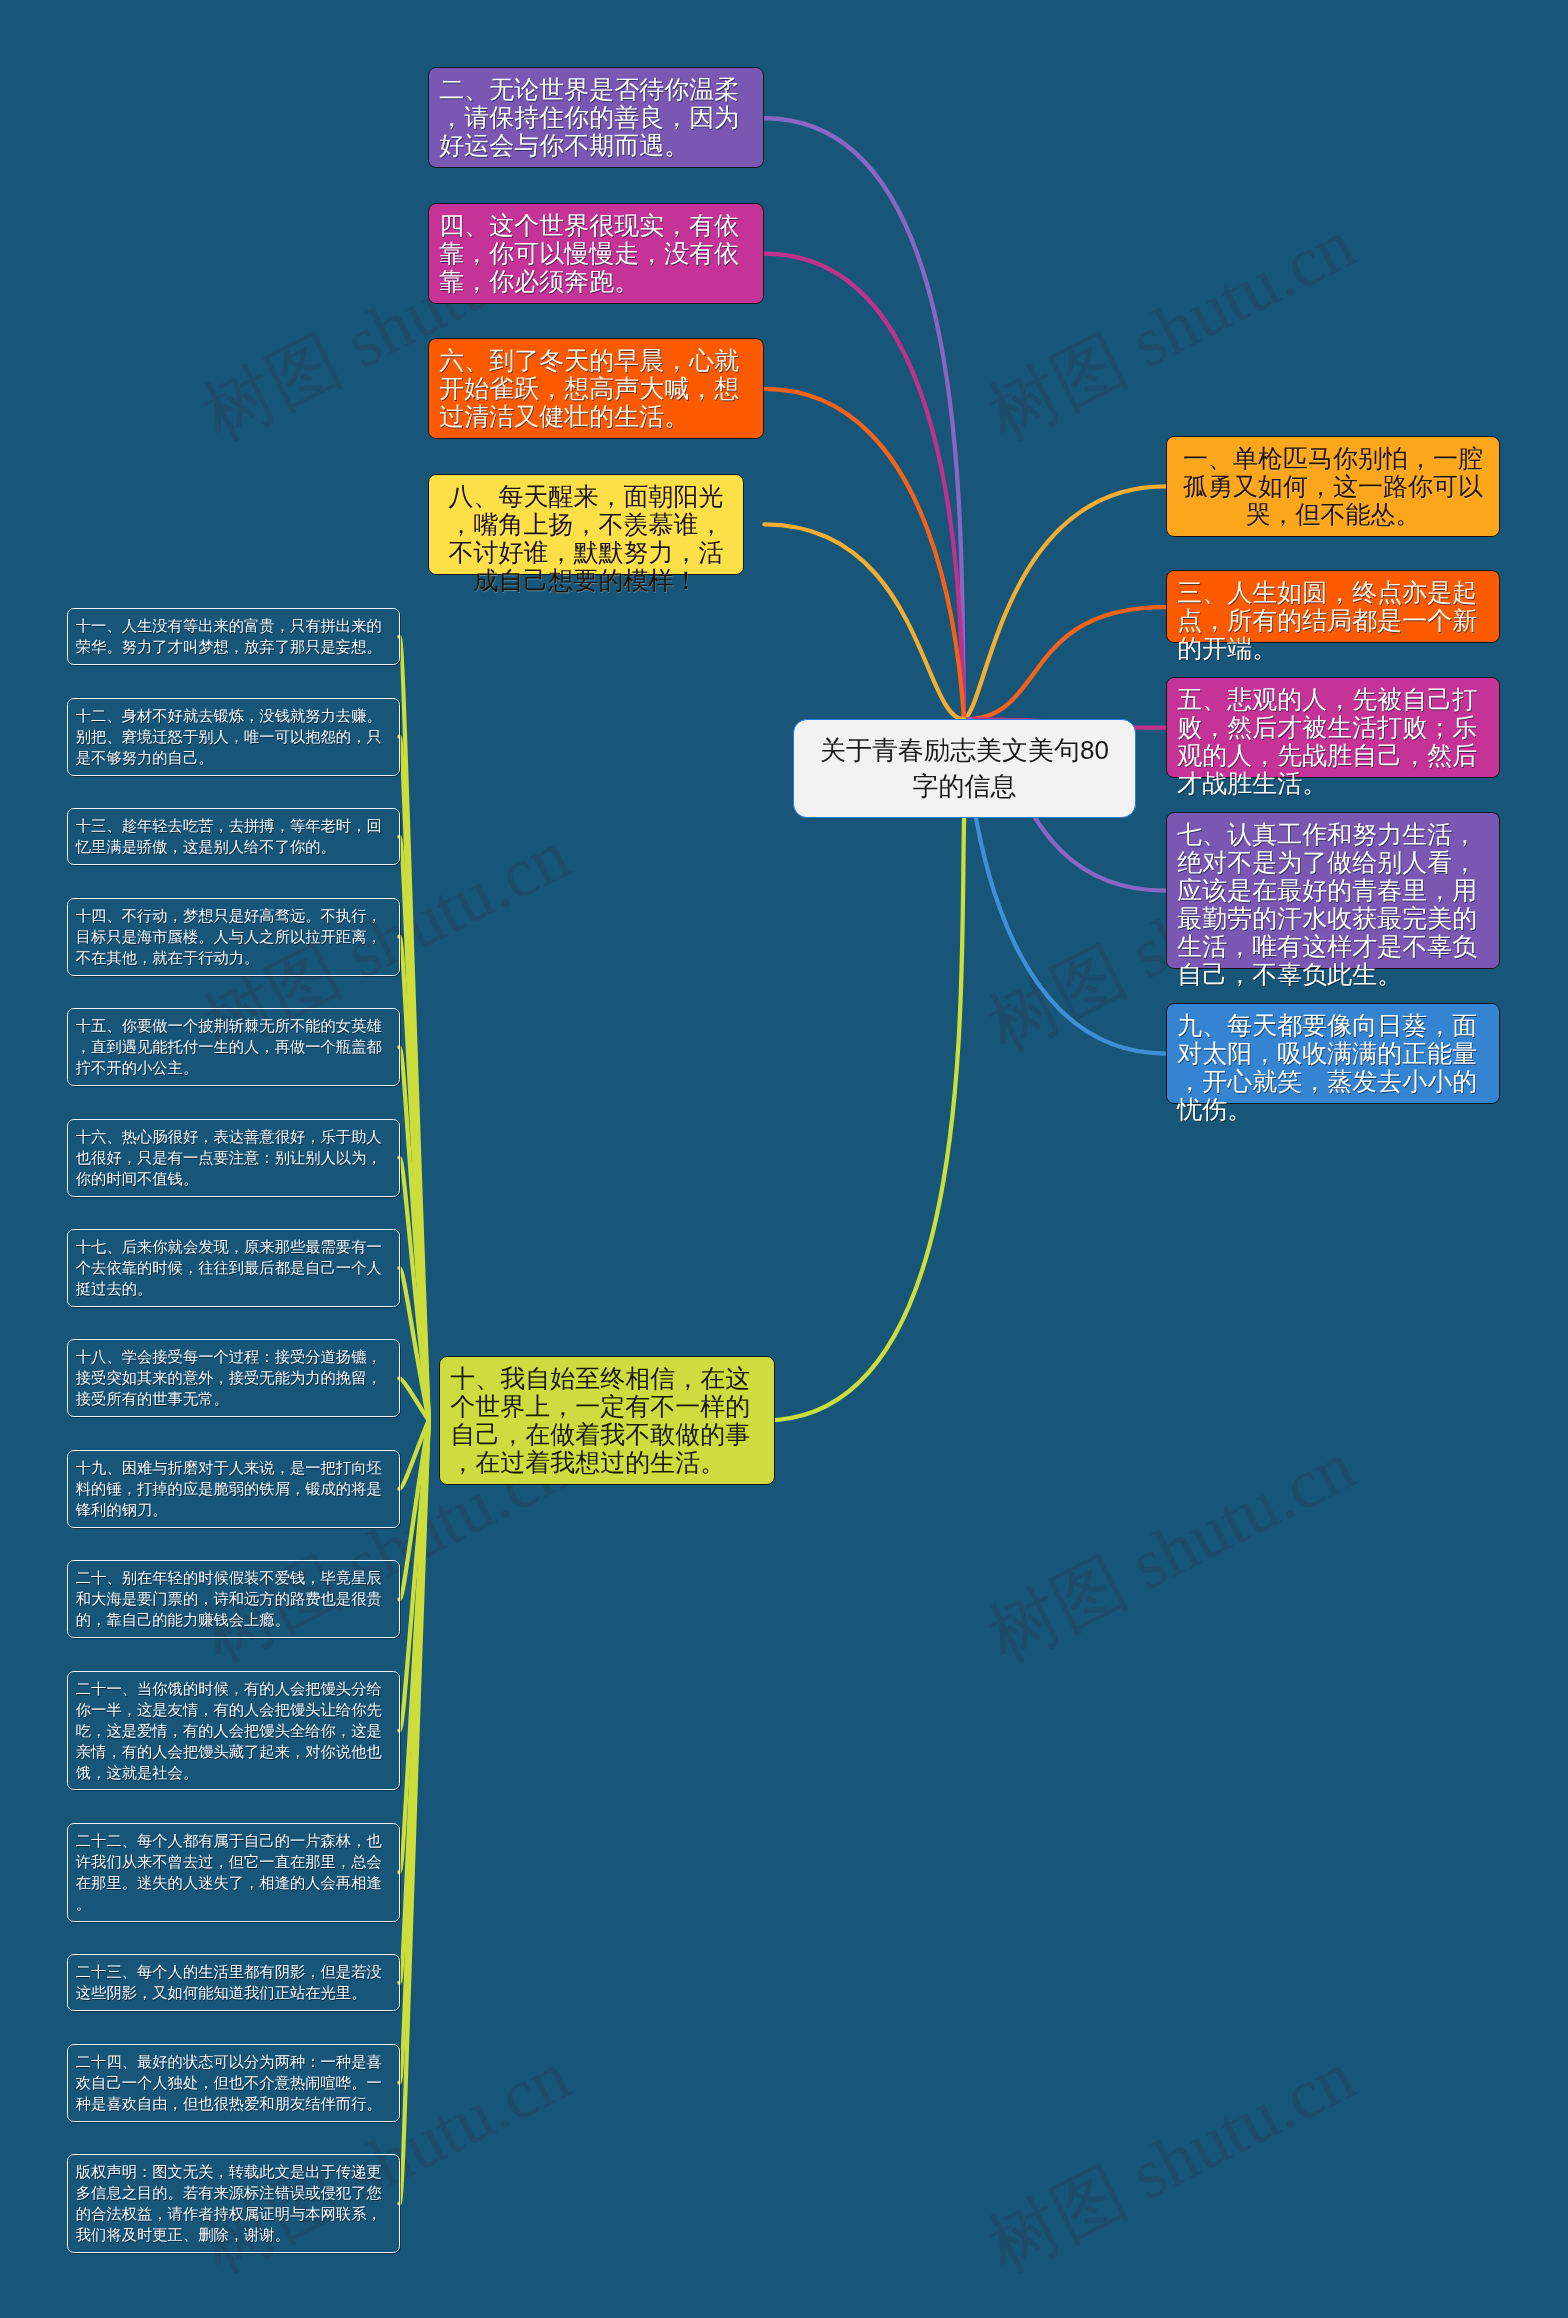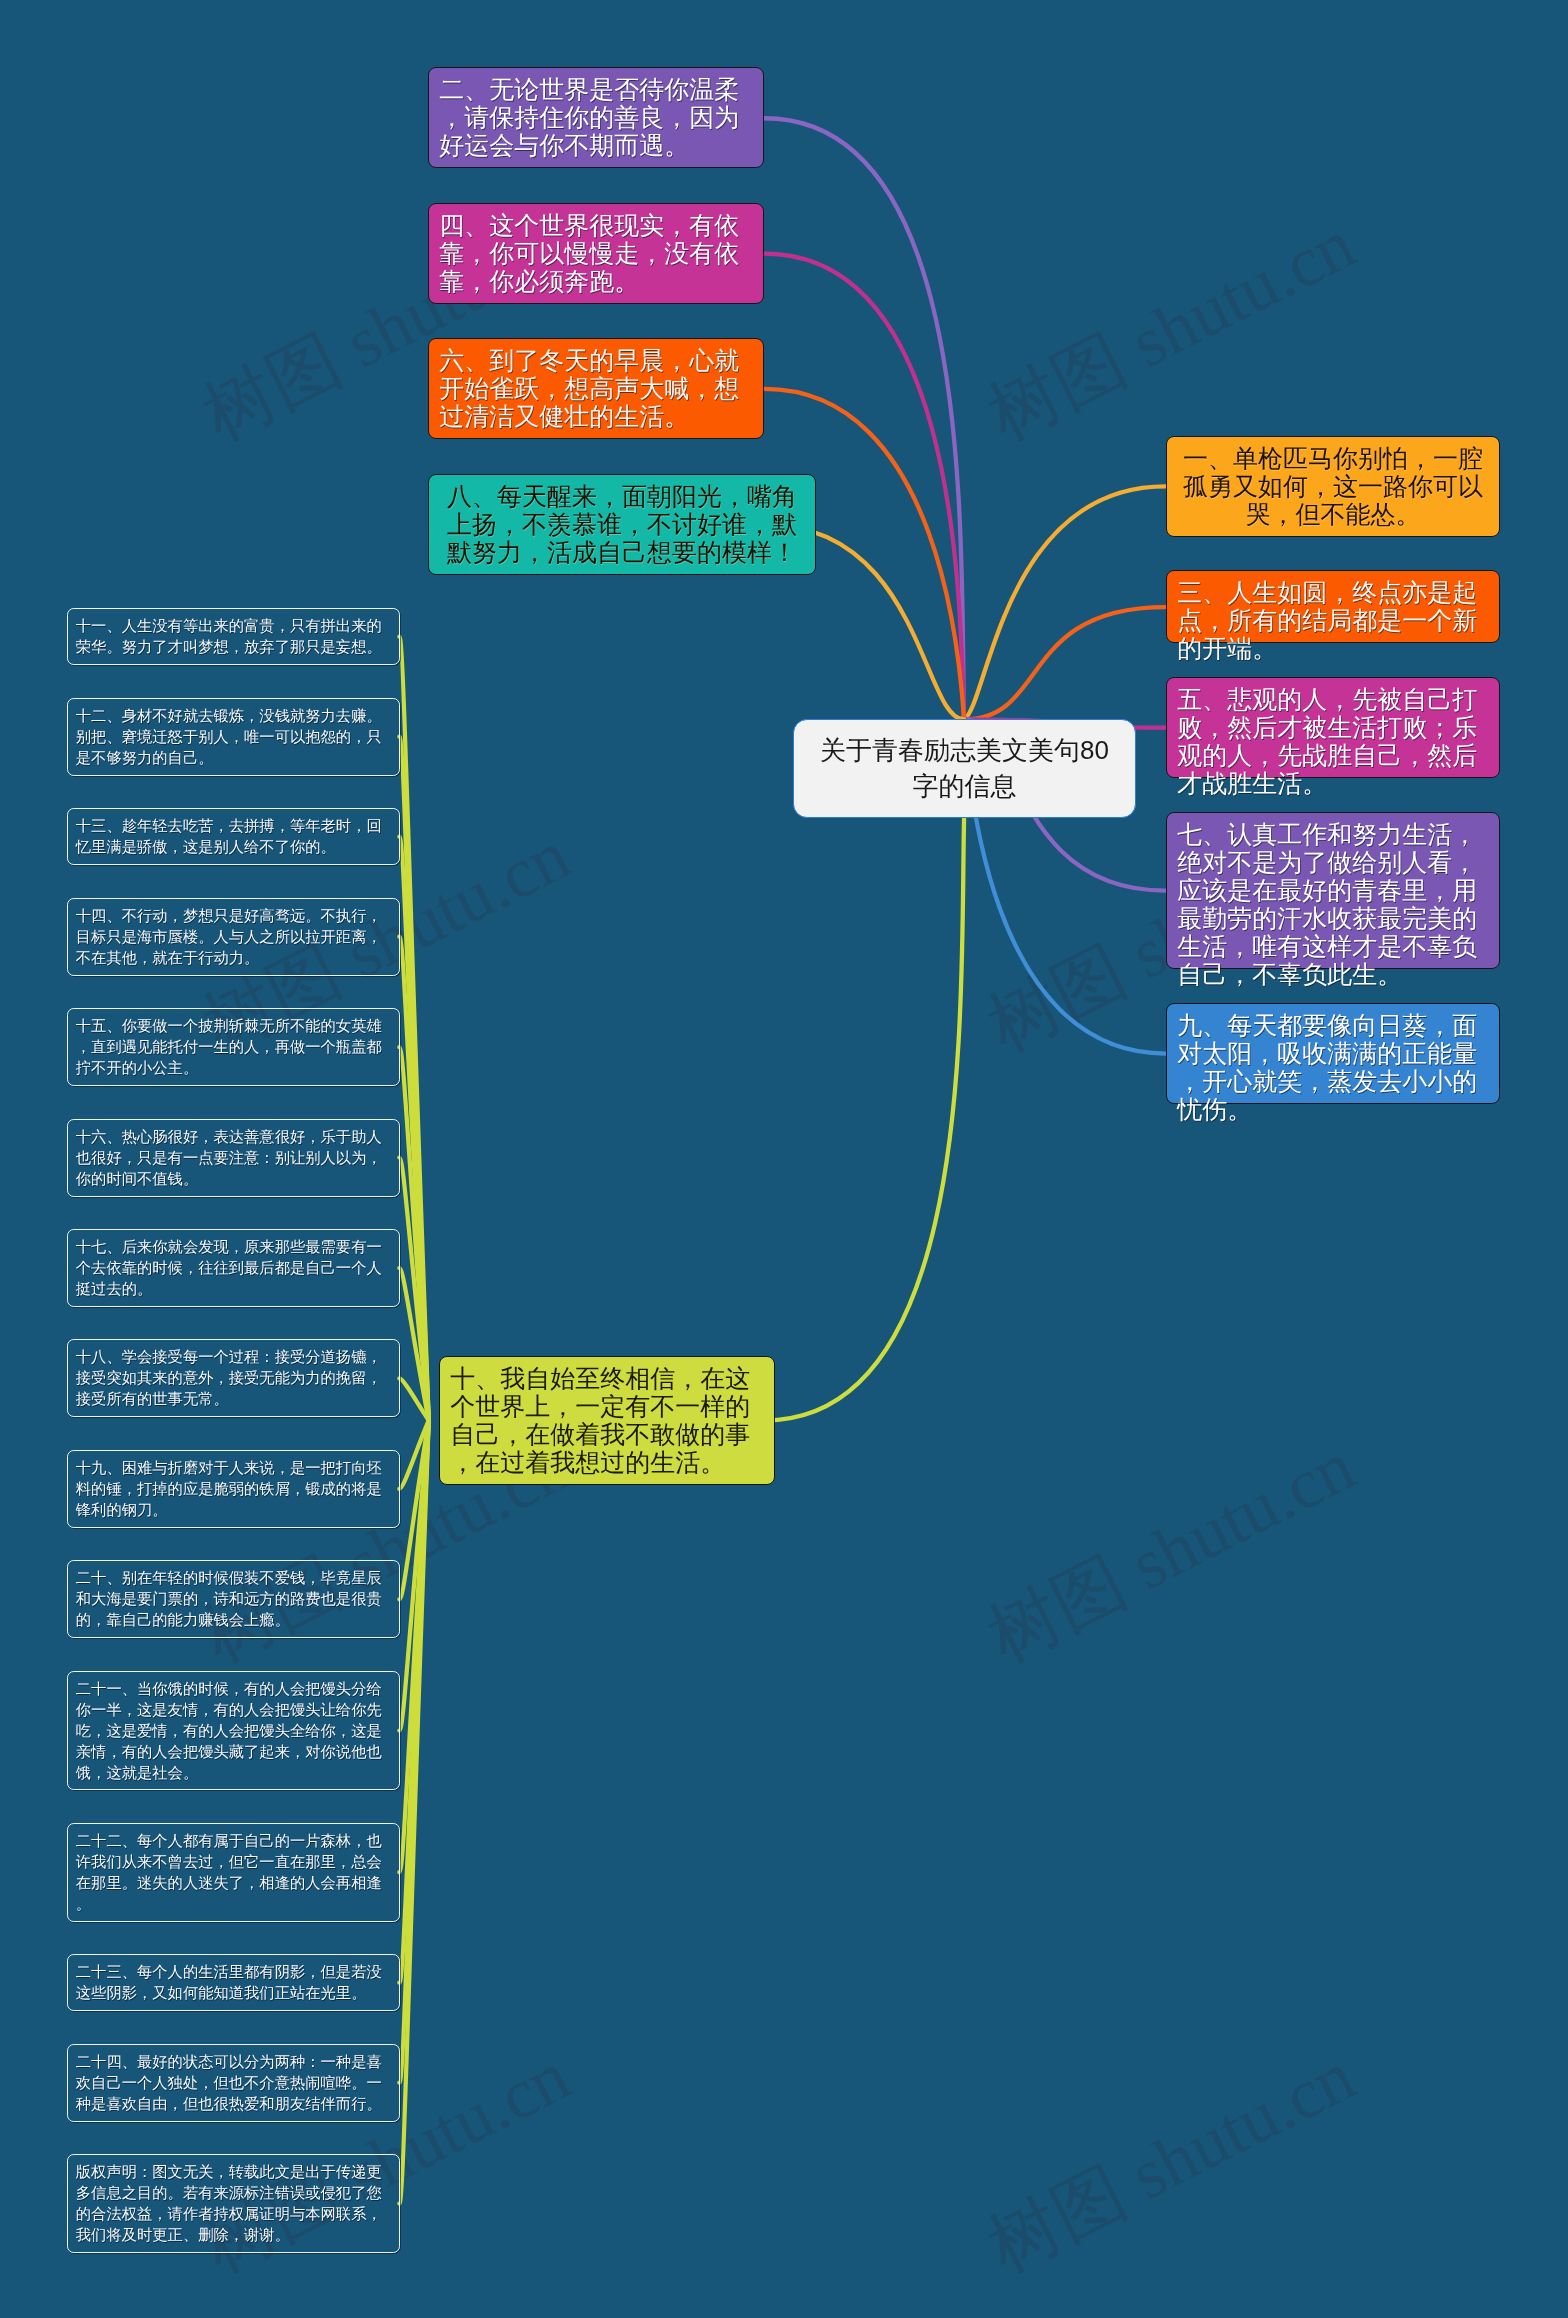--- a/index.html
+++ b/index.html
@@ -70,21 +70,21 @@
 </svg>
 <div class="node root" style="left:793px;top:719px;width:343px;height:99px"><span>关于青春励志美文美句80字的信息</span></div>
 <div class="node big dk" style="left:1166px;top:436px;width:334px;height:101px;background:#fba61b;color:#1f1200"><span>一、单枪匹马你别怕，一腔孤勇又如何，这一路你可以哭，但不能怂。</span></div>
 <div class="node big lt" style="left:1166px;top:570px;width:334px;height:73px;background:#fb5a01;color:#fff6ef"><span>三、人生如圆，终点亦是起点，所有的结局都是一个新的开端。</span></div>
 <div class="node big lt" style="left:1166px;top:677px;width:334px;height:101px;background:#c63396;color:#ffffff"><span>五、悲观的人，先被自己打败，然后才被生活打败；乐观的人，先战胜自己，然后才战胜生活。</span></div>
 <div class="node big lt" style="left:1166px;top:812px;width:334px;height:157px;background:#7a57b3;color:#ffffff"><span>七、认真工作和努力生活，绝对不是为了做给别人看，应该是在最好的青春里，用最勤劳的汗水收获最完美的生活，唯有这样才是不辜负自己，不辜负此生。</span></div>
 <div class="node big lt" style="left:1166px;top:1003px;width:334px;height:101px;background:#3484d2;color:#ffffff"><span>九、每天都要像向日葵，面对太阳，吸收满满的正能量，开心就笑，蒸发去小小的忧伤。</span></div>
 <div class="node big lt" style="left:428px;top:67px;width:336px;height:101px;background:#7a57b3;color:#ffffff"><span>二、无论世界是否待你温柔，请保持住你的善良，因为好运会与你不期而遇。</span></div>
 <div class="node big lt" style="left:428px;top:203px;width:336px;height:101px;background:#c63396;color:#ffffff"><span>四、这个世界很现实，有依靠，你可以慢慢走，没有依靠，你必须奔跑。</span></div>
 <div class="node big lt" style="left:428px;top:338px;width:336px;height:101px;background:#fb5a01;color:#fff6ef"><span>六、到了冬天的早晨，心就开始雀跃，想高声大喊，想过清洁又健壮的生活。</span></div>
-<div class="node big dk" style="left:428px;top:474px;width:388px;height:101px;background:#14b8a6;color:#1f1200"><span>八、每天醒来，面朝阳光，嘴角上扬，不羡慕谁，不讨好谁，默默努力，活成自己想要的模样！</span></div>
+<div class="node big dk" style="left:428px;top:474px;width:316px;height:101px;background:#fde047;color:#1f1200"><span>八、每天醒来，面朝阳光，嘴角上扬，不羡慕谁，不讨好谁，默默努力，活成自己想要的模样！</span></div>
 <div class="node big" style="left:439px;top:1356px;width:336px;height:129px;background:#cedc3f;color:#1a1a00"><span>十、我自始至终相信，在这个世界上，一定有不一样的自己，在做着我不敢做的事，在过着我想过的生活。</span></div>
 <div class="node small" style="left:67px;top:608px;width:333px;height:57px"><span>十一、人生没有等出来的富贵，只有拼出来的荣华。努力了才叫梦想，放弃了那只是妄想。</span></div>
 <div class="node small" style="left:67px;top:698px;width:333px;height:78px"><span>十二、身材不好就去锻炼，没钱就努力去赚。别把、窘境迁怒于别人，唯一可以抱怨的，只是不够努力的自己。</span></div>
 <div class="node small" style="left:67px;top:808px;width:333px;height:57px"><span>十三、趁年轻去吃苦，去拼搏，等年老时，回忆里满是骄傲，这是别人给不了你的。</span></div>
 <div class="node small" style="left:67px;top:898px;width:333px;height:78px"><span>十四、不行动，梦想只是好高骛远。不执行，目标只是海市蜃楼。人与人之所以拉开距离，不在其他，就在于行动力。</span></div>
 <div class="node small" style="left:67px;top:1008px;width:333px;height:78px"><span>十五、你要做一个披荆斩棘无所不能的女英雄，直到遇见能托付一生的人，再做一个瓶盖都拧不开的小公主。</span></div>
 <div class="node small" style="left:67px;top:1119px;width:333px;height:78px"><span>十六、热心肠很好，表达善意很好，乐于助人也很好，只是有一点要注意：别让别人以为，你的时间不值钱。</span></div>
 <div class="node small" style="left:67px;top:1229px;width:333px;height:78px"><span>十七、后来你就会发现，原来那些最需要有一个去依靠的时候，往往到最后都是自己一个人挺过去的。</span></div>
 <div class="node small" style="left:67px;top:1339px;width:333px;height:78px"><span>十八、学会接受每一个过程：接受分道扬镳，接受突如其来的意外，接受无能为力的挽留，接受所有的世事无常。</span></div>
 <div class="node small" style="left:67px;top:1450px;width:333px;height:78px"><span>十九、困难与折磨对于人来说，是一把打向坯料的锤，打掉的应是脆弱的铁屑，锻成的将是锋利的钢刀。</span></div>

